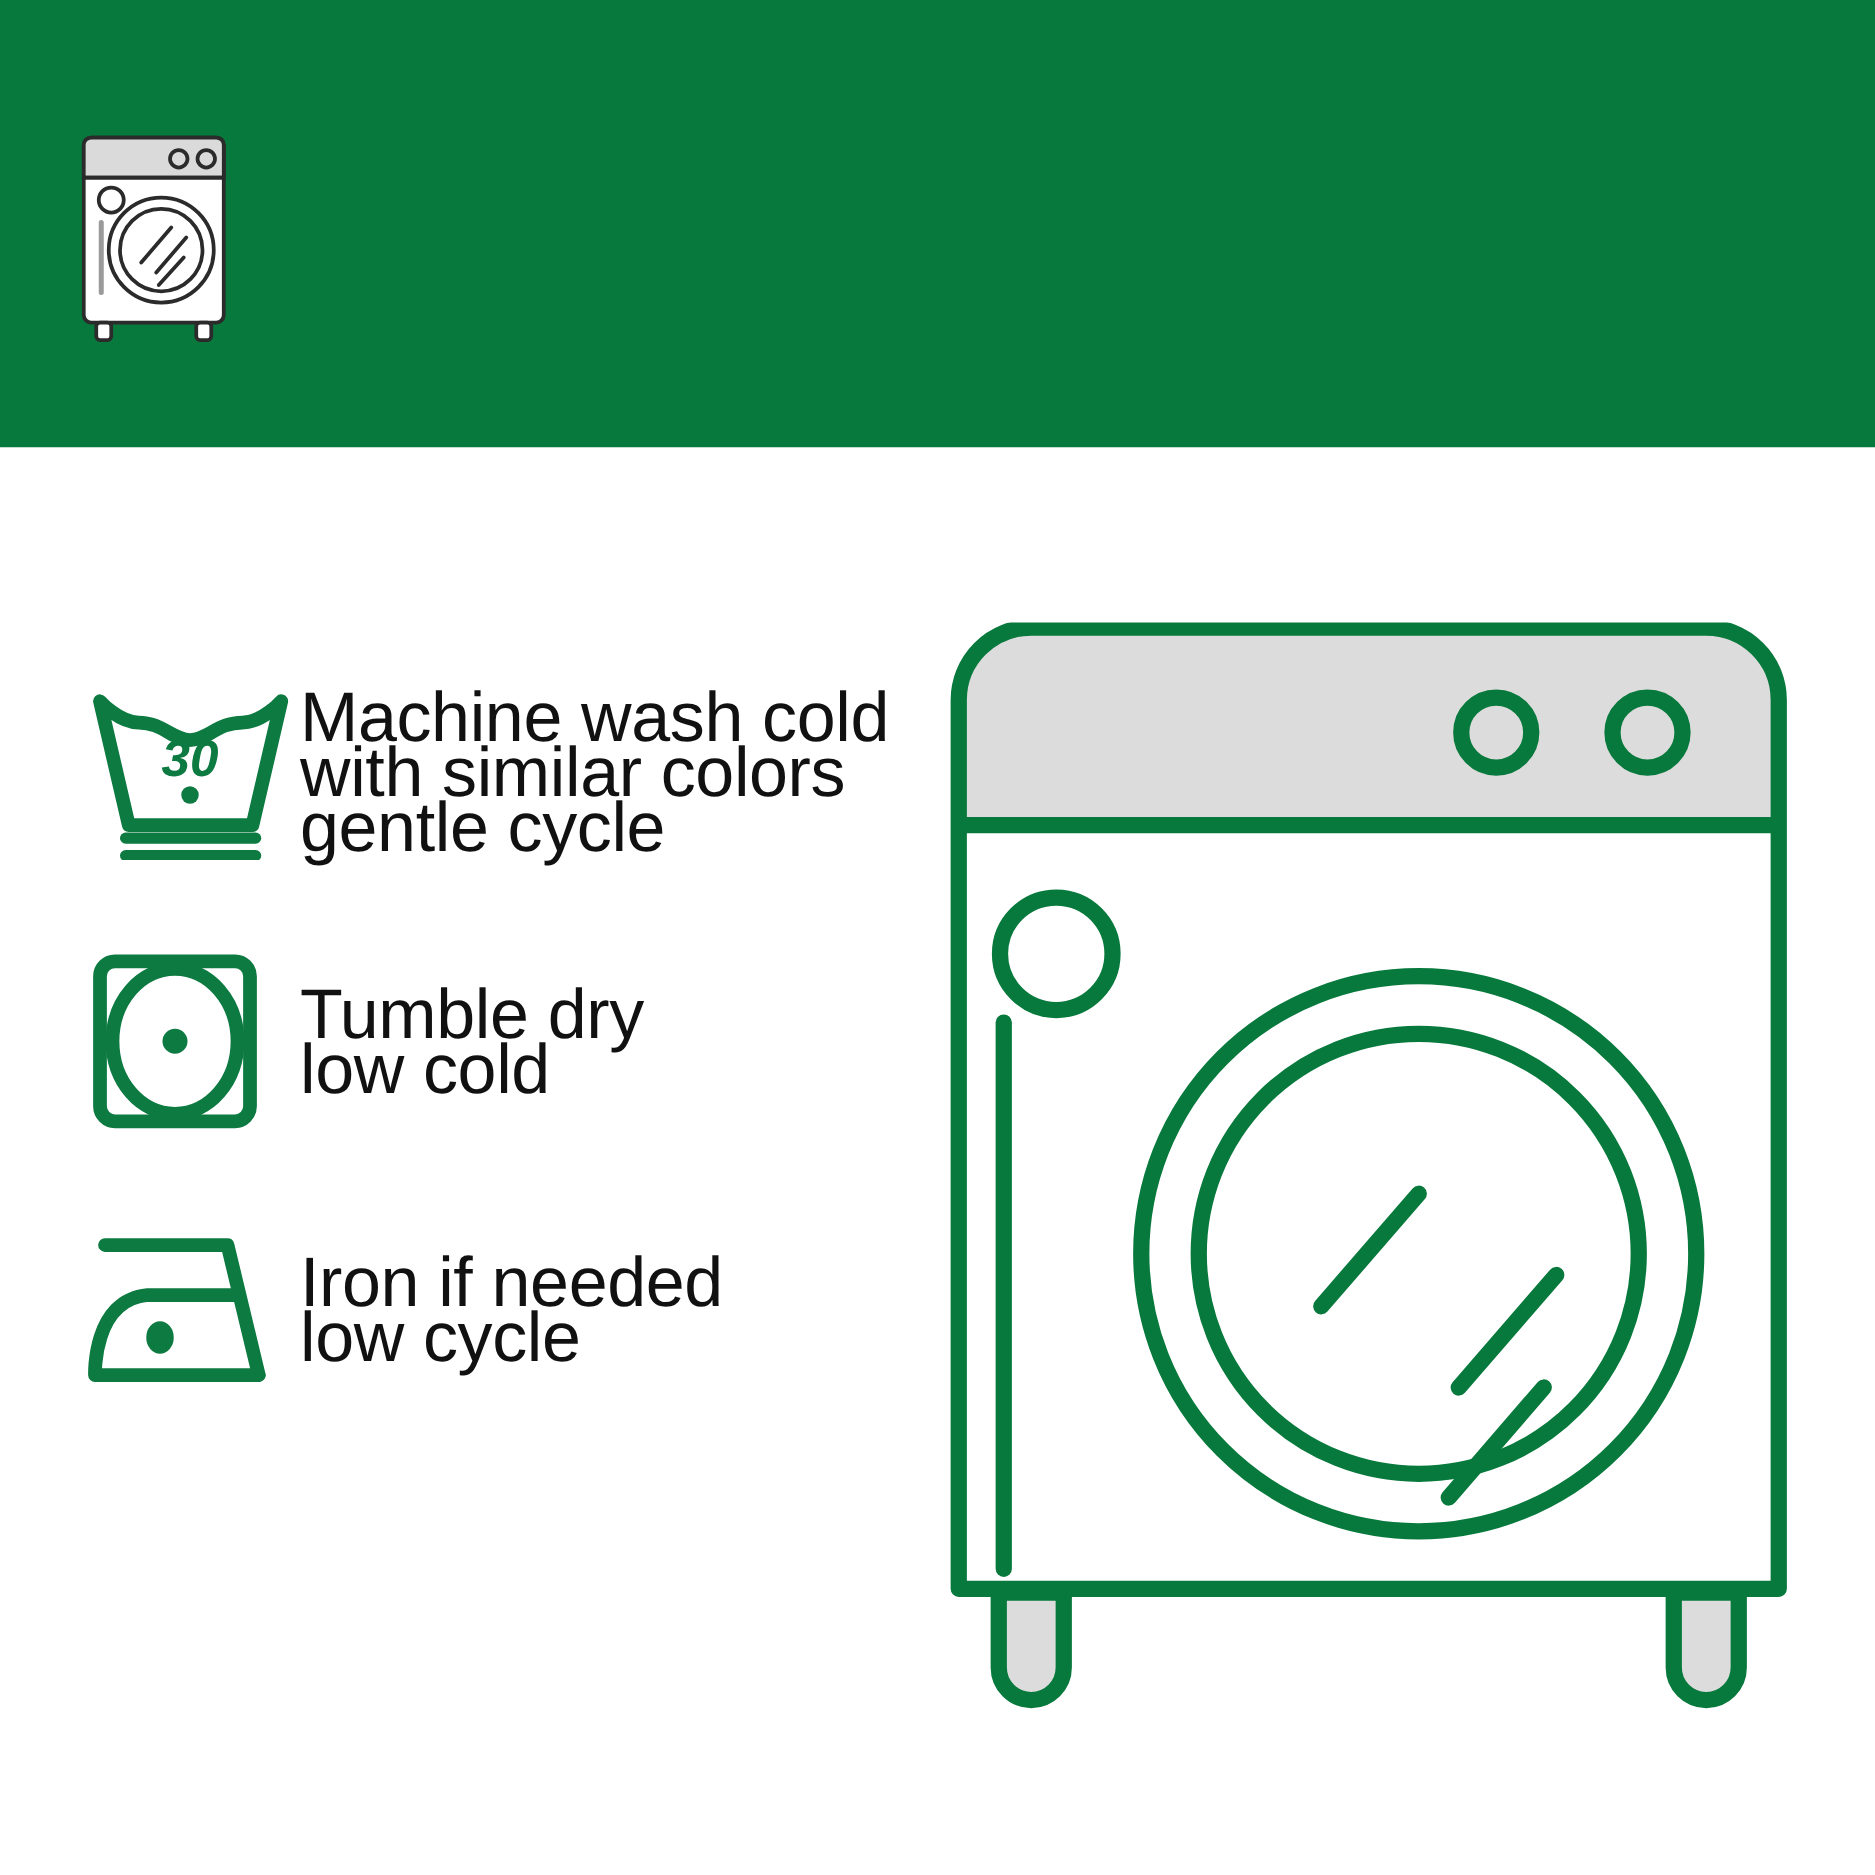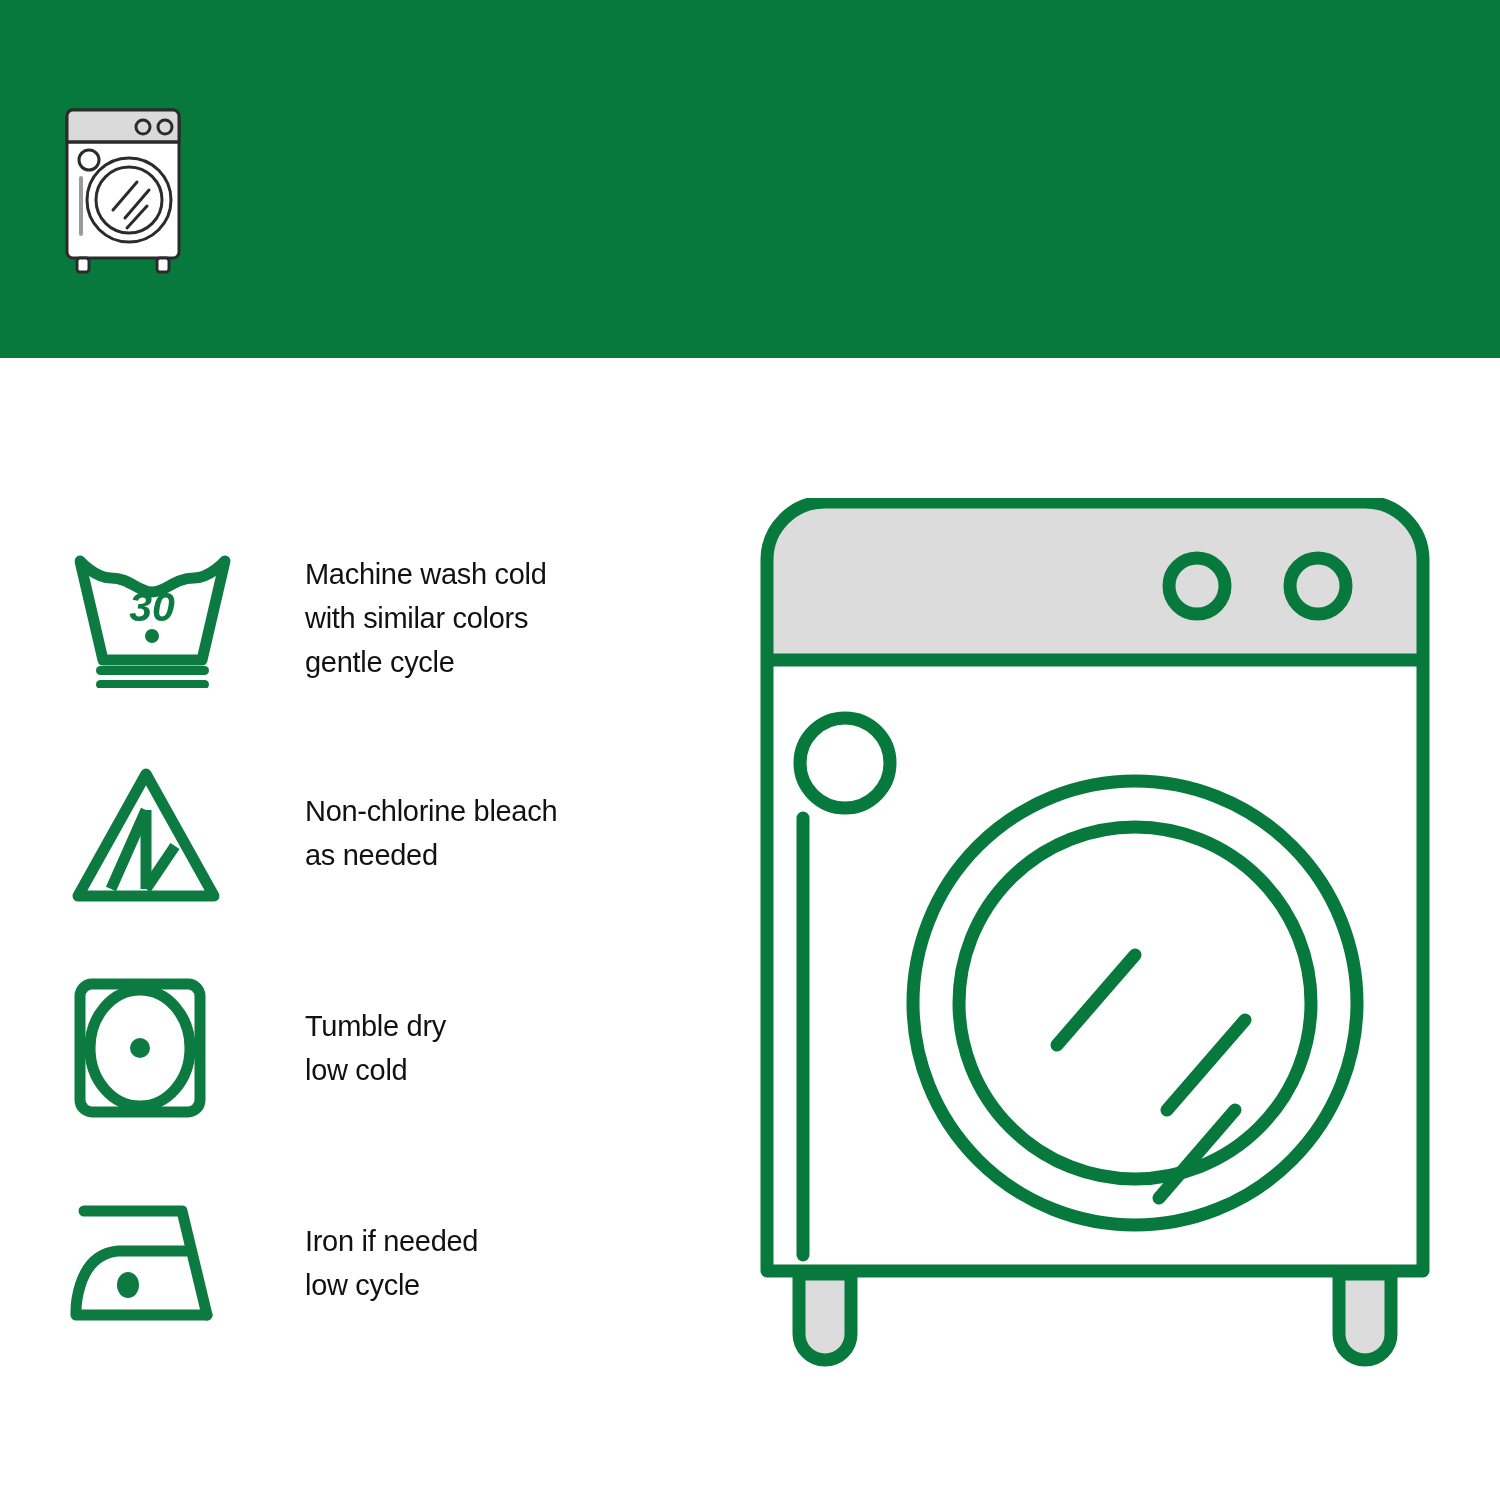--- a/index.html
+++ b/index.html
@@ -96,23 +96,22 @@
   .care-symbol {
     width: 170px;
     height: 150px;
     flex: 0 0 auto;
     display: flex;
     align-items: center;
     justify-content: flex-start;
     font-style: italic;
   }
   .care-text {
-    margin-left: 65px;
     color: #111111;
-    font-size: 29px;
+    font-size: 56px;
     line-height: 44px;
     font-weight: 400;
     letter-spacing: -0.3px;
     white-space: pre-line;
   }
 
   
   .washer {
     position: absolute;
     left: 735px;
@@ -177,35 +176,20 @@
 
           <rect x="26" y="118" width="113" height="9" rx="4.5" fill="#0C7A41"></rect>
           <rect x="26" y="132" width="113" height="9" rx="4.5" fill="#0C7A41"></rect>
         </svg>
       </div>
       <div class="care-text">Machine wash cold
 with similar colors
 gentle cycle</div>
     </div>
 
-    <div class="care-row">
-      <div class="care-symbol">
-        <svg width="165" height="150" viewBox="0 0 165 150">
-
-          <path d="M76 16 L144 138 L8 138 Z" fill="none" stroke="#0C7A41" stroke-width="11" stroke-linejoin="round"></path>
-
-          <path d="M76 52 L76 131" stroke="#0C7A41" stroke-width="11" stroke-linecap="butt"></path>
-          <path d="M76 52 L41 131" stroke="#0C7A41" stroke-width="11" stroke-linecap="butt"></path>
-          <path d="M105 88 L76 131" stroke="#0C7A41" stroke-width="11" stroke-linecap="butt"></path>
-          <path d="M105 88 L134 131" stroke="none"></path>
-        </svg>
-      </div>
-      <div class="care-text">Non-chlorine bleach
-as needed</div>
-    </div>
 
     <div class="care-row">
       <div class="care-symbol">
         <svg width="165" height="150" viewBox="0 0 165 150">
           <rect x="10" y="11" width="120" height="128" rx="12" fill="none" stroke="#0C7A41" stroke-width="11"></rect>
           <ellipse cx="70" cy="75" rx="50" ry="58" fill="none" stroke="#0C7A41" stroke-width="11"></ellipse>
           <circle cx="70" cy="75" r="10" fill="#0C7A41"></circle>
         </svg>
       </div>
       <div class="care-text">Tumble dry

